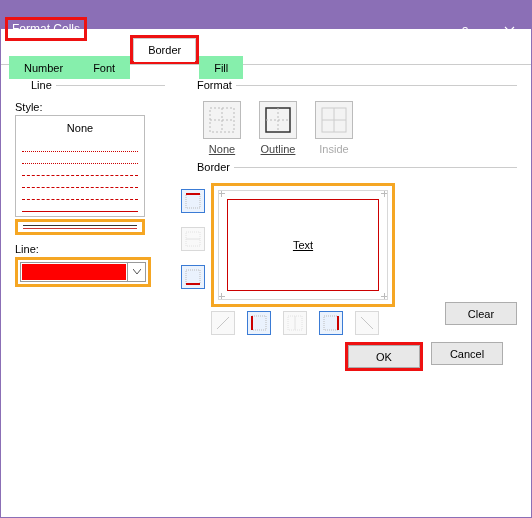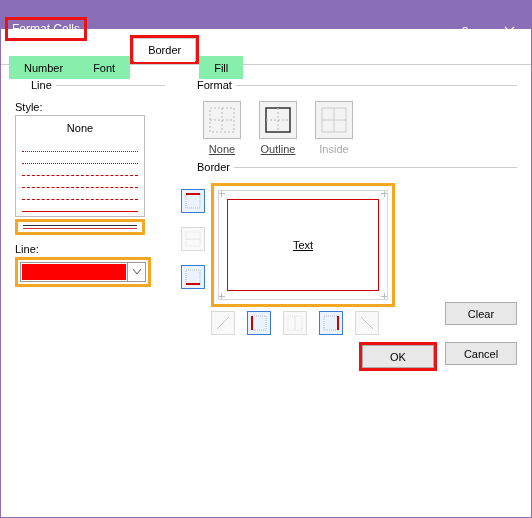--- a/index.html
+++ b/index.html
@@ -60,21 +60,21 @@
   .preview-wrap { border: 3px solid #f5a623; padding: 4px; }
   .preview { width: 170px; height: 110px; border: 1px solid #d8d8d8; position: relative; display: flex; align-items: center; justify-content: center; background: #fff; }
   .preview .outline { position: absolute; inset: 8px; border: 1px solid #c00; }
   .preview .txt { font-size: 11px; color: #000; }
   .tick { position:absolute; background:#bbb; }
   .tick.h { height:1px; width:6px; }
   .tick.v { width:1px; height:6px; }
   
   .bottom-btns { display: flex; gap: 12px; padding: 4px 0 0 30px; }
   
-  .footer { position: absolute; right: 14px; bottom: 14px; display: flex; gap: 8px; }
+  .footer { position: absolute; right: 28px; bottom: 14px; display: flex; gap: 8px; }
   .footer button, .clearbtn { width: 72px; height: 23px; border: 1px solid #adadad; background: #e8e8e8; cursor: pointer; }
   .footer .okwrap { border: 3px solid #e11; }
   .clear-row { position: absolute; right: 14px; bottom: 60px; margin-top: 24px; }
 </style>
 </head>
 <body>
 
 <div class="window">
   <div class="titlebar">
     <span class="title-wrap"><span class="title">Format Cells</span></span>

